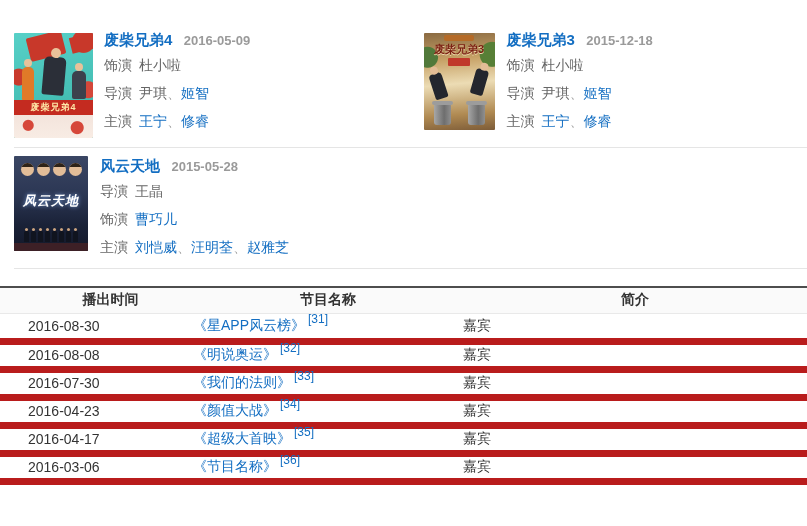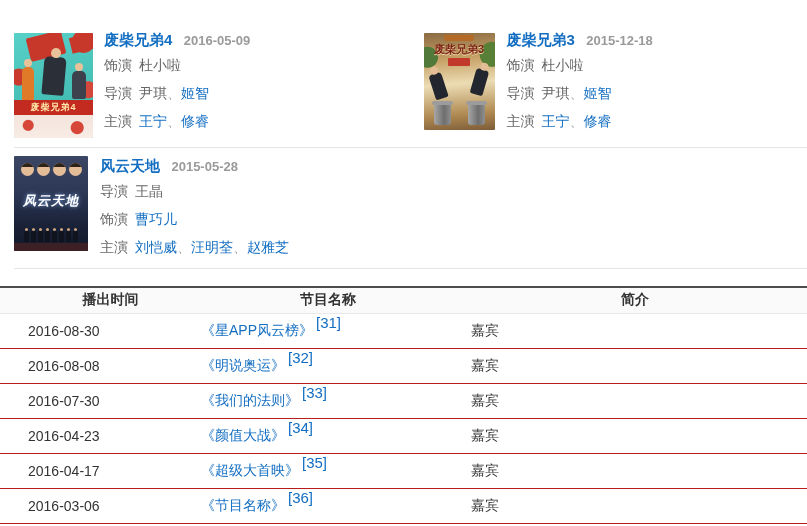--- a/index.html
+++ b/index.html
@@ -74,25 +74,25 @@
   .p3 .ttl { position:absolute; top:36px; left:0; right:0; text-align:center; color:#fff; font-size:13px; font-weight:bold; font-style:italic; letter-spacing:1px; text-shadow:0 0 4px rgba(130,170,230,.9); }
   .p3 .crowd { position:absolute; bottom:9px; left:4px; right:4px; height:13px; display:flex; justify-content:center; gap:2px; align-items:flex-end; }
   .p3 .pp { width:5px; height:11px; background:#10141f; border-radius:2px 2px 0 0; position:relative; }
   .p3 .pp::before { content:""; position:absolute; top:-3px; left:1px; width:3px; height:3px; border-radius:50%; background:#caa37f; }
   .p3 .strip { position:absolute; bottom:0; left:0; right:0; height:8px; background:#3d2026; }
 
   
   .sec-title.second { margin-top:15px; }
   .variety-table { width:100%; border-collapse:collapse; margin-top:17px; font-size:14px; table-layout:fixed; }
   .variety-table th { background:#fafafa; border-top:2px solid #4d4d4d; border-bottom:1px solid #e9e9e9; font-weight:bold; color:#333; text-align:center; height:26px; padding:0; }
-  .variety-table td { border-bottom:1px solid #b91c1c; height:28px; padding:8px; color:#333; }
+  .variety-table td { border-bottom:7px solid #b91c1c; height:28px; padding:0; color:#333; }
   .variety-table th:first-child,.variety-table td:first-child { padding-left:28px; width:193px; }
   .variety-table th:nth-child(2),.variety-table td:nth-child(2) { width:270px; }
   .tbl-link { color:#136ec2; text-decoration:none; cursor:pointer; }
-  sup.ref { font-size:15px; color:#136ec2; position:relative; top:-1px; margin-left:3px; cursor:pointer; vertical-align:super; line-height:0; }
+  sup.ref { font-size:12px; color:#136ec2; position:relative; top:-1px; margin-left:3px; cursor:pointer; vertical-align:super; line-height:0; }
 </style>
 </head>
 <body>
 
 <div class="page">
 
 
   <div class="drama-grid">
     <div class="drama-row">
 

